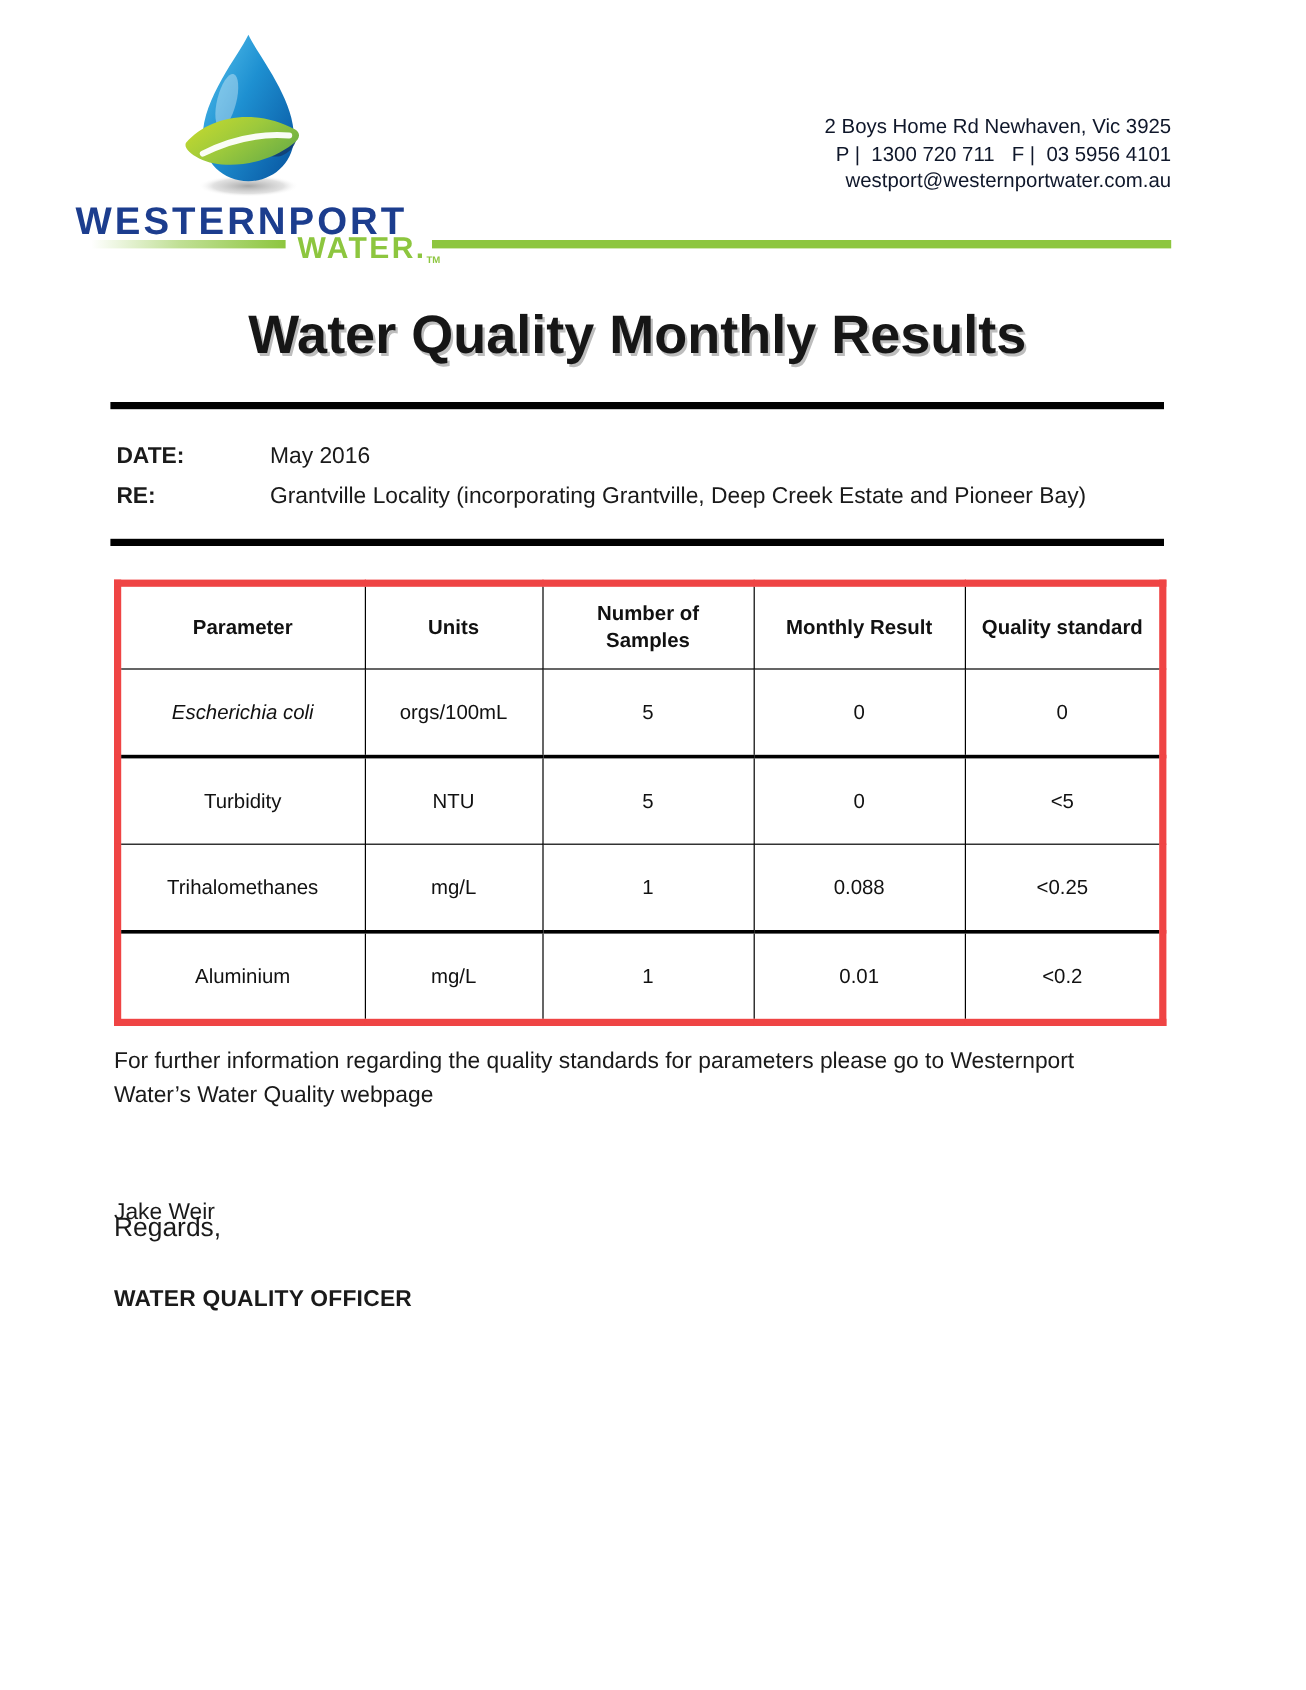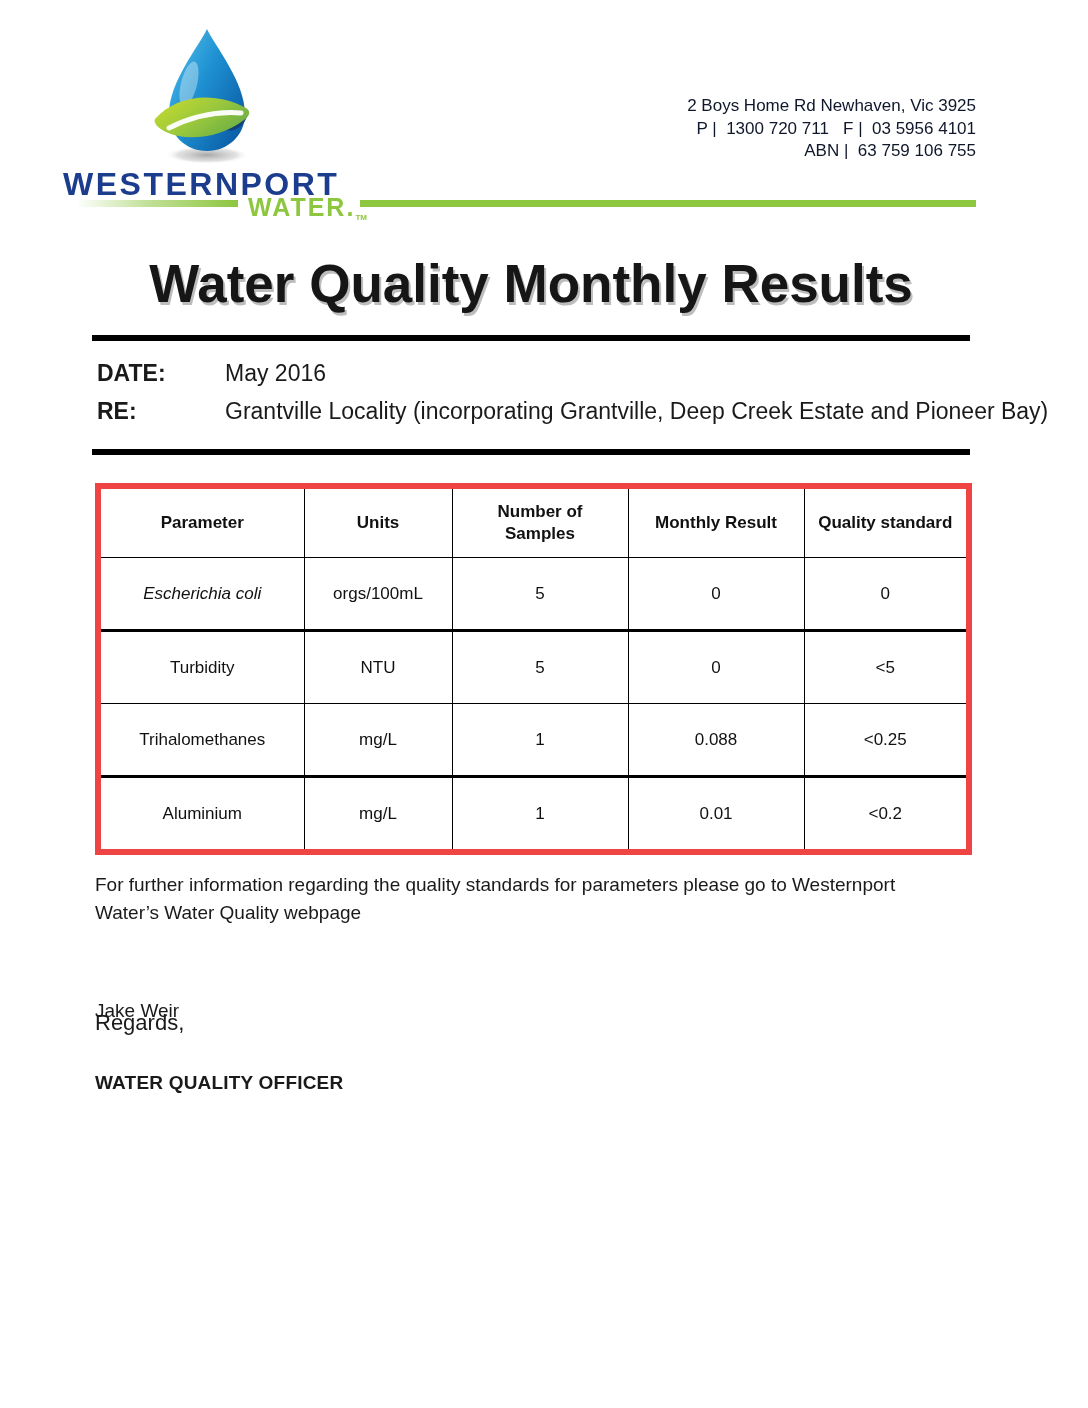--- a/index.html
+++ b/index.html
@@ -32,31 +32,31 @@
   }
 
   .contact-block {
     position:absolute; right:112px; top:95px; text-align:right;
     font-size:17px; line-height:22.5px; color:#0f172a; white-space:nowrap;
   }
 
   
   .doc-title {
     position:absolute; left:92px; top:253px; width:878px; text-align:center;
-    font-size:53px; font-weight:bold; color:#161616;
+    font-size:45px; font-weight:bold; color:#161616;
     text-shadow:2px 3px 0 #bdbdbd;
     white-space:nowrap;
   }
 
   .rule { position:absolute; left:92px; width:878px; height:6px; background:#000; }
   .rule-1 { top:335px; }
   .rule-2 { top:449px; }
 
   
-  .meta { position:absolute; left:97px; top:360px; width:870px; font-size:23px; }
+  .meta { position:absolute; left:97px; top:370px; width:870px; font-size:19px; }
   .meta-row { display:flex; margin-bottom:11px; }
   .meta-label { font-weight:bold; width:128px; flex:0 0 128px; }
   .meta-value { white-space:nowrap; }
 
   
   table.results {
     position:absolute; left:95px; top:483px; width:871px;
     border-collapse:collapse; font-size:17px; color:#111;
     border:6px solid #ef4444; table-layout:fixed;
   }
@@ -115,21 +115,21 @@
   </div>
 
   <div class="brand-primary">WESTERNPORT</div>
   <div class="green-fade-line"></div>
   <div class="brand-secondary"><span>WATER.</span><span class="tm">TM</span></div>
   <div class="green-long-line"></div>
 
   <div class="contact-block">
     <div>2 Boys Home Rd Newhaven, Vic 3925</div>
     <div>P |&nbsp; 1300 720 711 &nbsp;&nbsp;F |&nbsp; 03 5956 4101</div>
-    <div>ABN |&nbsp; 63 759 106 755</div>
+    <div>westport@westernportwater.com.au</div>
   </div>
 
   <div class="doc-title">Water Quality Monthly Results</div>
 
   <div class="rule rule-1"></div>
 
   <div class="meta">
     <div class="meta-row">
       <span class="meta-label">DATE:</span>
       <span class="meta-value">May 2016</span>

